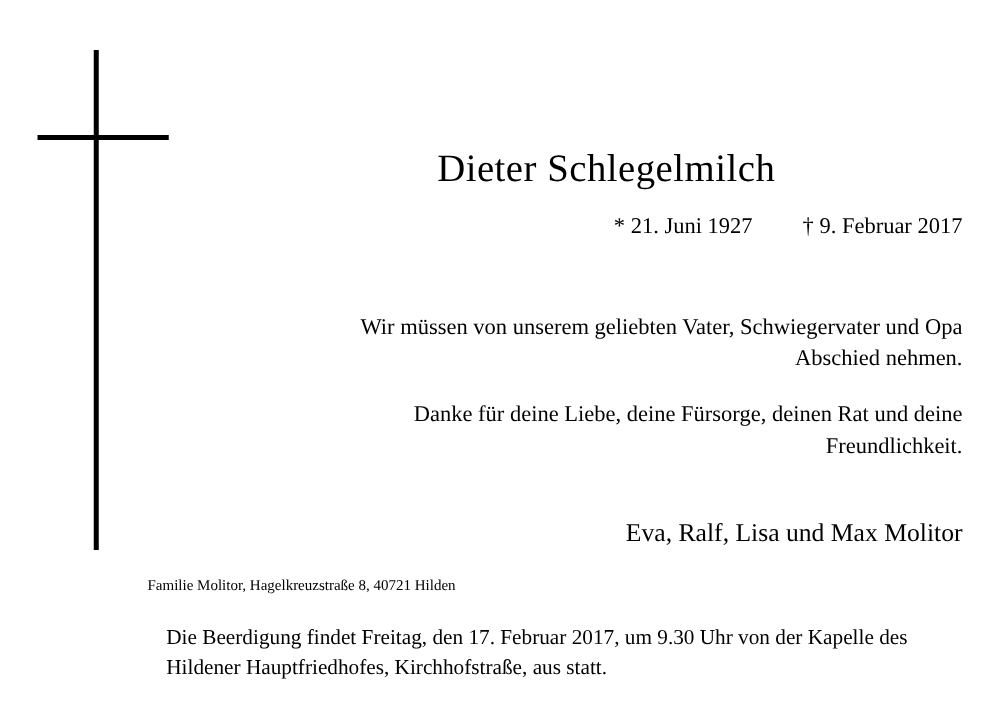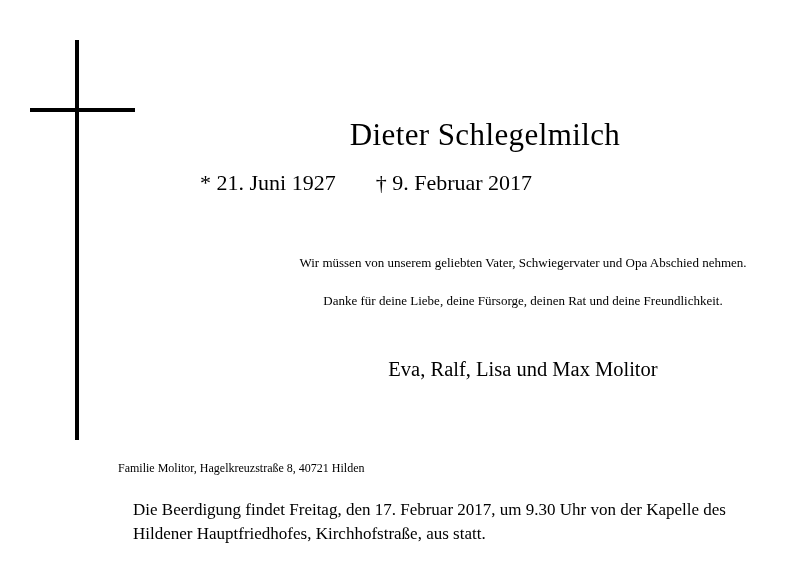--- a/index.html
+++ b/index.html
@@ -54,45 +54,45 @@
   }
   .deceased-name {
     font-size: 31px;
     letter-spacing: 0.4px;
     text-align: center;
     margin: 0 0 18px 0;
     font-weight: normal;
     line-height: 1.1;
   }
   .dates-line {
-    text-align: left;
-    font-size: 22px;
+    text-align: right;
+    font-size: 18px;
     margin: 0 0 58px 0;
     white-space: nowrap;
   }
   .date-birth {
     display: inline-block;
     margin-right: 40px;
   }
   .date-death {
     display: inline-block;
   }
   .message {
-    font-size: 13px;
+    font-size: 18px;
     line-height: 1.38;
-    text-align: center;
+    text-align: right;
     margin: 0 0 20px 0;
     padding-left: 76px;
   }
   .message:last-of-type {
     margin-bottom: 0;
   }
   .family-signature {
     font-size: 20.5px;
-    text-align: center;
+    text-align: right;
     padding-left: 76px;
     margin-top: 48px;
   }
   
   .footer-block {
     position: absolute;
     left: 118px;
     top: 460px;
     width: 660px;
   }

